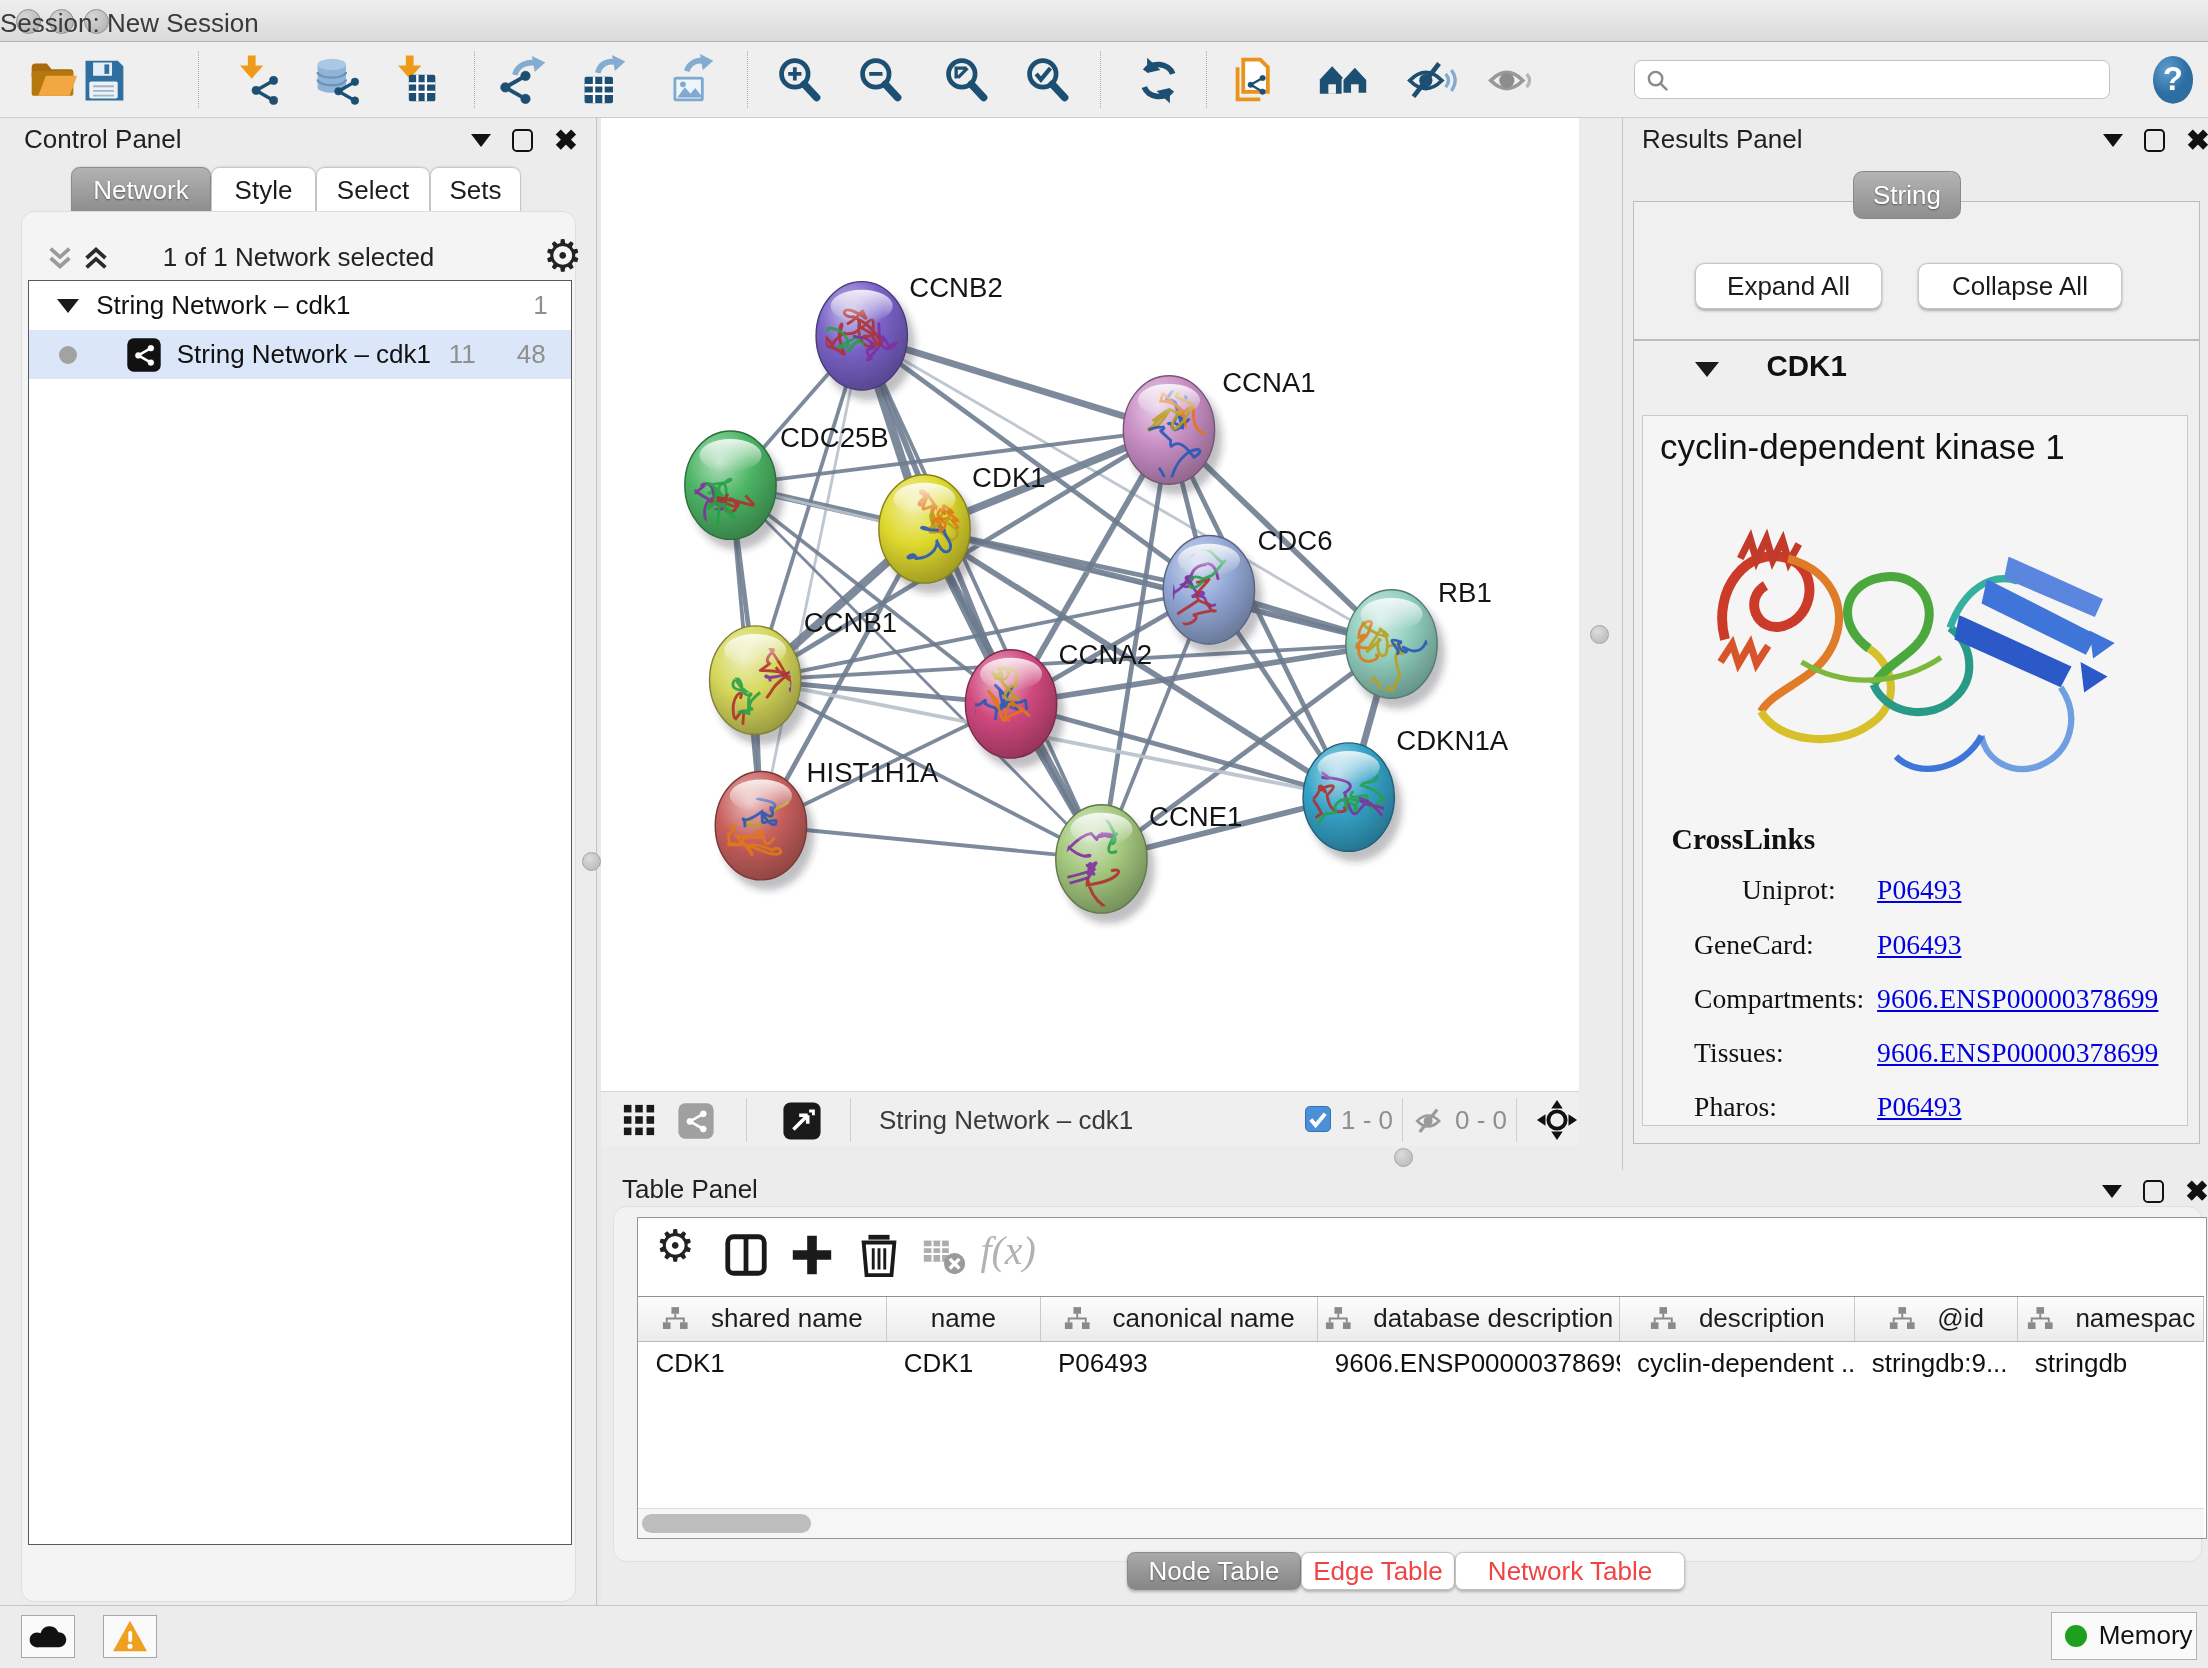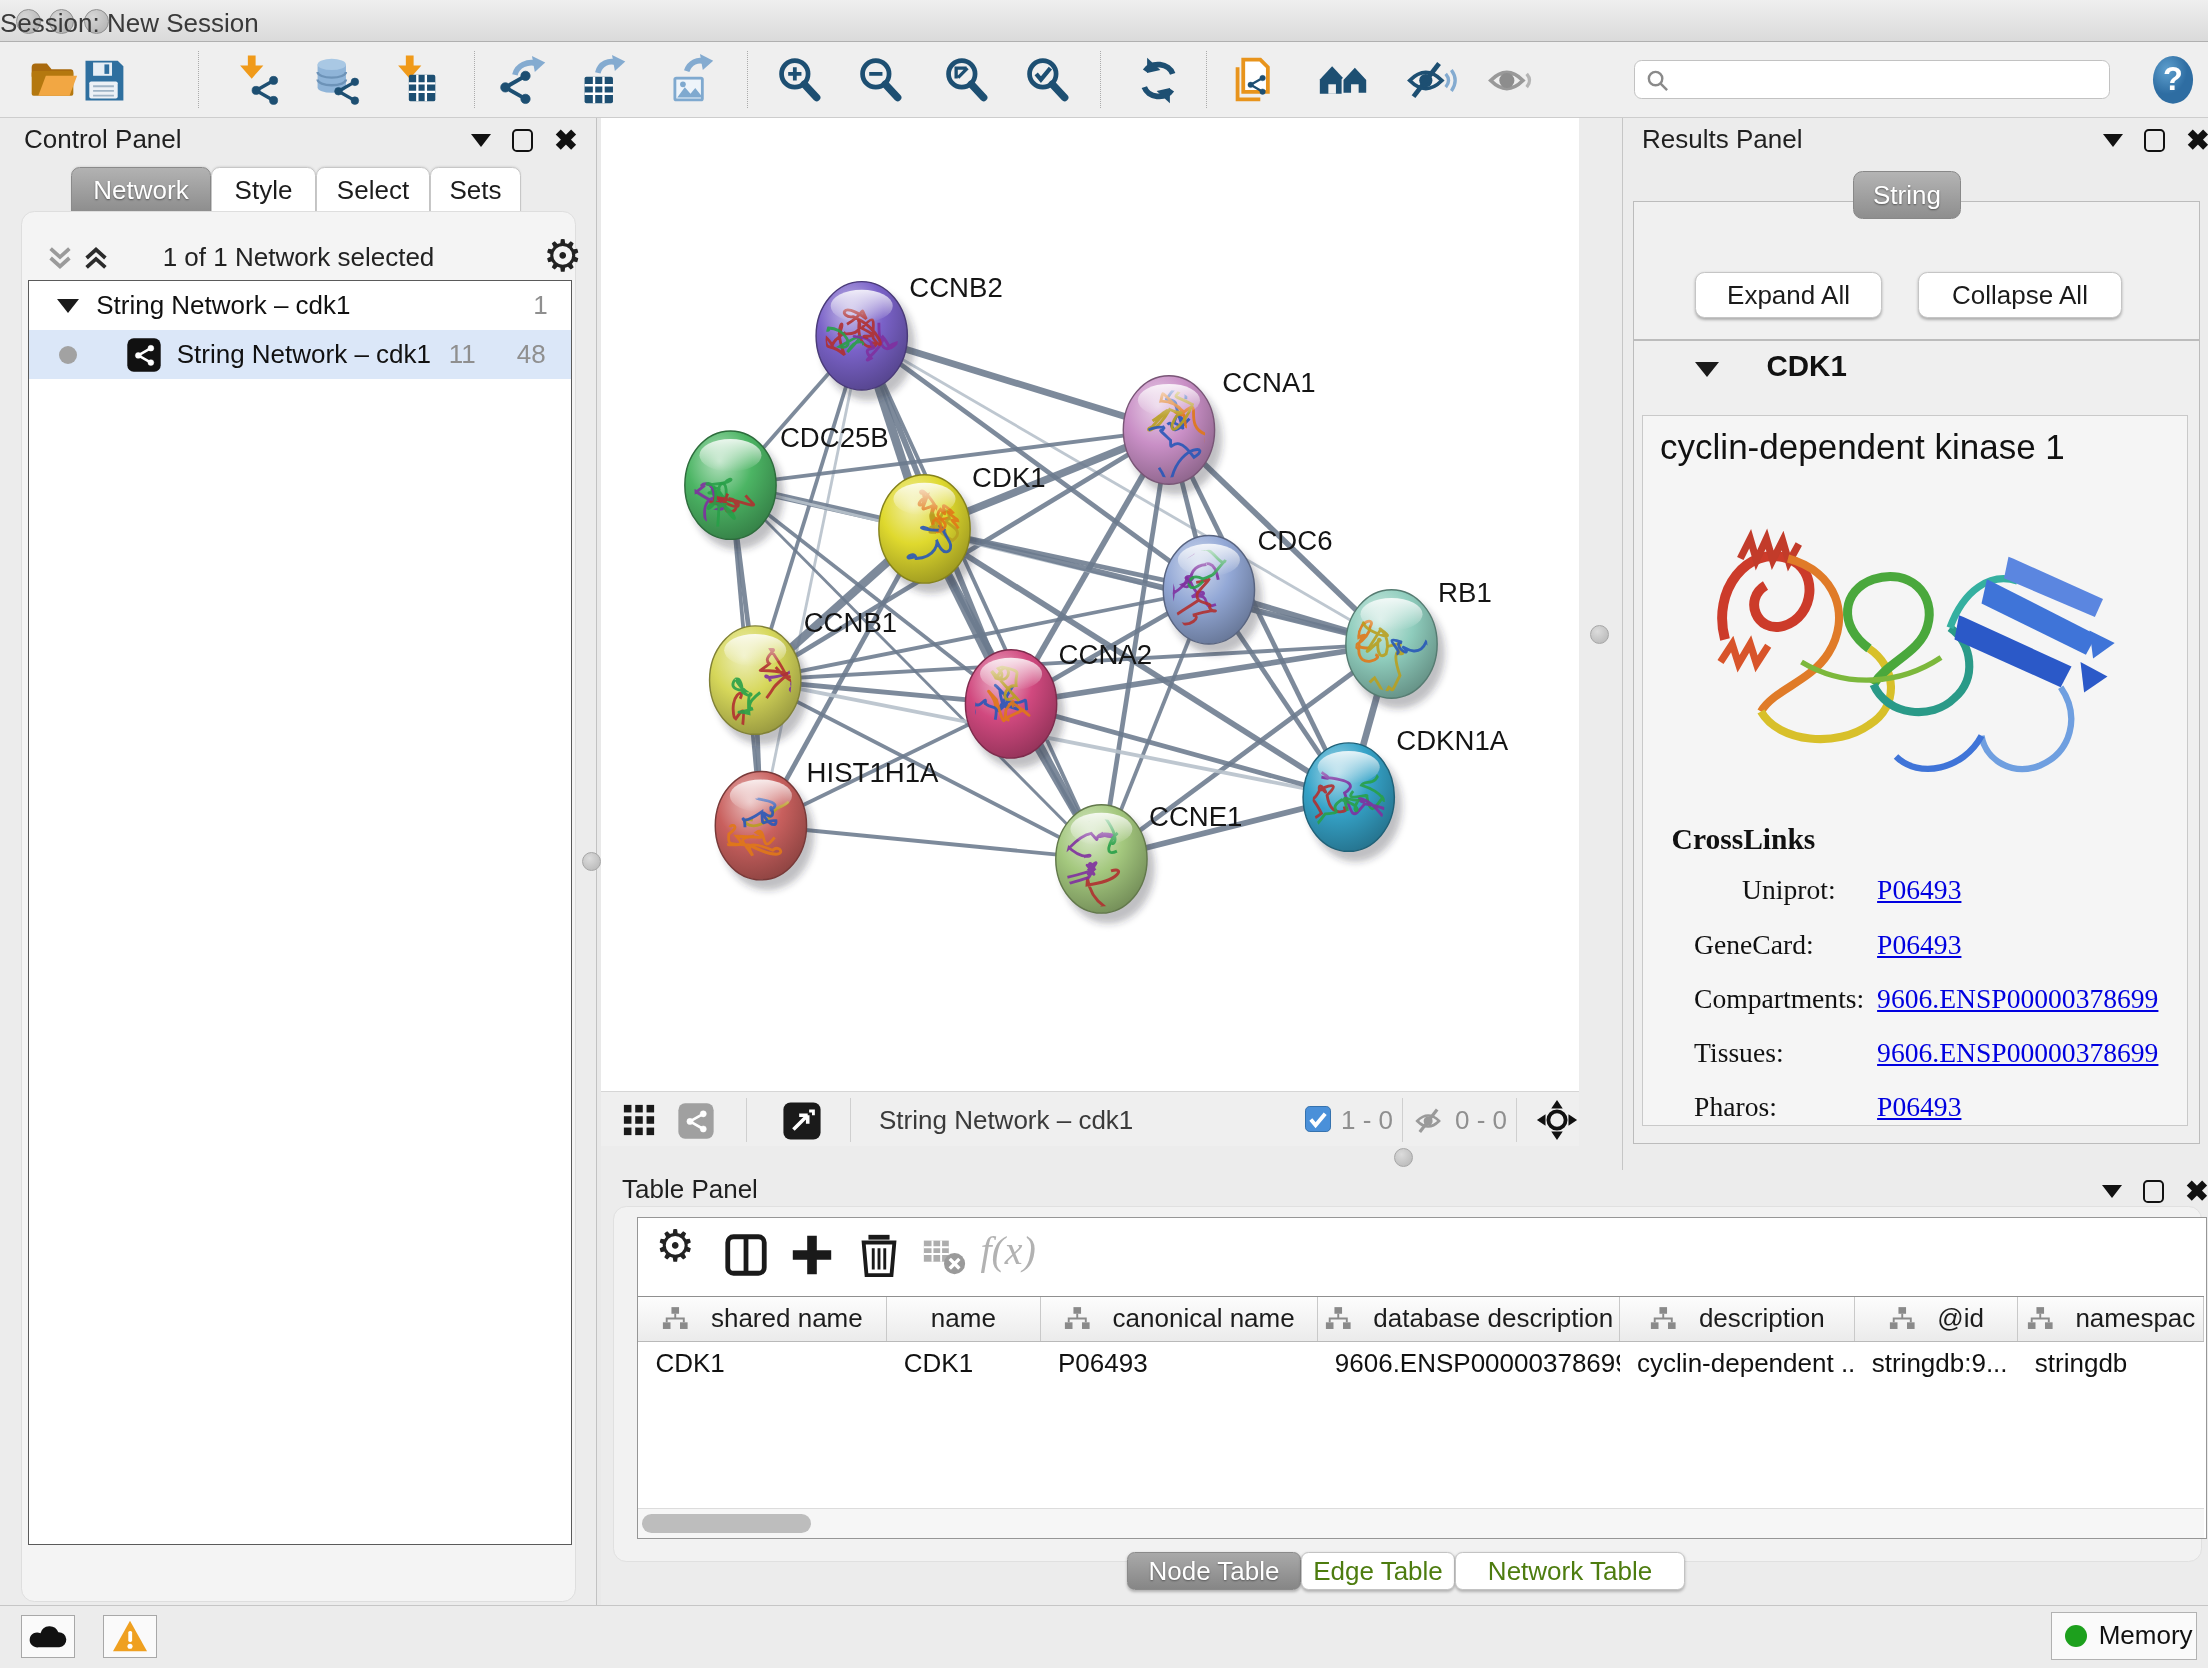--- a/index.html
+++ b/index.html
@@ -31,40 +31,40 @@
 
 #canvas{position:absolute;left:601px;top:118px;width:978px;height:973px;background:#fff}
 #canvasbar{position:absolute;left:601px;top:1091px;width:978px;height:55px;background:#efefef;border-top:1px solid #d6d6d6}
 .cbsep{position:absolute;top:5.7px;height:44px;border-left:1px solid #cfcfcf}
 #strip-r{position:absolute;left:1579px;top:118px;width:44px;height:1052px;background:#ececec;border-right:1.9px solid #c6c6c6}
 #strip-b{position:absolute;left:601px;top:1146px;width:978px;height:24px;background:#ececec}
 .handle-dot{position:absolute;width:19px;height:19px;border-radius:50%;background:radial-gradient(circle at 38% 32%,#dcdcdc,#b4b4b4);border:1px solid #a6a6a6}
 
 #rp{position:absolute;left:1623px;top:118px;width:586px;height:1052px;background:#ececec}
 #rp-boxA{position:absolute;left:9.5px;top:83px;width:567px;height:139px;background:#f0f0f0;border:1.9px solid #bcbcbc}
-.rbtn{position:absolute;top:154px;height:46px;background:#fff;border:1px solid #c5c5c5;border-radius:9.5px;font-size:26px;color:#1b1b1b;display:flex;align-items:center;justify-content:center;box-shadow:0 1.9px 2.9px rgba(0,0,0,.28)}
+.rbtn{position:absolute;top:145px;height:46px;background:#fff;border:1px solid #c5c5c5;border-radius:9.5px;font-size:26px;color:#1b1b1b;display:flex;align-items:center;justify-content:center;box-shadow:0 1.9px 2.9px rgba(0,0,0,.28)}
 #rp-tab{position:absolute;left:230px;top:53px;width:108px;height:48px;border-radius:9.5px;background:linear-gradient(#b4b4b4,#8e8e8e);border:1px solid #888;color:#fff;font-size:26px;display:flex;align-items:center;justify-content:center;text-shadow:0 1px 1.9px rgba(0,0,0,.45)}
 #rp-boxB{position:absolute;left:9.5px;top:222px;width:567px;height:804px;background:#efefef;border:1.9px solid #bcbcbc}
 #rp-inner{position:absolute;left:8.6px;top:74px;width:546px;height:711px;background:#f5f5f5;border:1px solid #c9c9c9}
 .serif{font-family:"Liberation Serif",serif}
 .xl-row{position:absolute;font-size:27.6px;color:#111}
 .xl-link{color:#0000e0;text-decoration:underline}
 
 #tp{position:absolute;left:601px;top:1170px;width:1607px;height:436px;background:#ececec}
 #tp-round{position:absolute;left:12.4px;top:36px;width:1589px;height:356px;background:#f2f2f2;border-radius:13.3px;border:1px solid #e0e0e0}
 #tp-box{position:absolute;left:23px;top:9.5px;width:1570px;height:322px;background:#fff;border:1.9px solid #969696}
 .tpi{position:absolute;top:13.3px;width:48px;height:48px}
 #tp-header{position:absolute;left:0px;top:78px;width:1566px;height:46px;background:linear-gradient(#fdfdfd,#ebebeb);border-top:1.9px solid #8f8f8f;border-bottom:1px solid #b9b9b9;display:flex}
 .th{position:relative;height:100%;display:flex;align-items:center;justify-content:center;gap:21px;font-size:26px;color:#1c1c1c;border-right:1px solid #c9c9c9}
 #tp-row{position:absolute;left:0px;top:126px;width:1566px;height:40px;display:flex}
 .td{height:100%;display:flex;align-items:center;padding-left:17px;font-size:26px;color:#111;white-space:nowrap;overflow:hidden}
 #tp-scroll{position:absolute;left:0;bottom:0;width:1566px;height:29.5px;border-top:1px solid #dcdcdc;background:#f6f6f6}
 #tp-thumb{position:absolute;left:3.8px;top:4.8px;width:169px;height:19px;border-radius:9.5px;background:#bdbdbd}
 .btabs{position:absolute;top:382px;display:flex}
-.btab{height:38px;border:1px solid #c3c3c3;border-radius:7.6px;background:#fff;color:#4d7c0f;font-size:26px;display:flex;align-items:center;justify-content:center;box-shadow:0 1.9px 2.9px rgba(0,0,0,.25)}
+.btab{height:38px;border:1px solid #c3c3c3;border-radius:7.6px;background:#fff;color:#ef4444;font-size:26px;display:flex;align-items:center;justify-content:center;box-shadow:0 1.9px 2.9px rgba(0,0,0,.25)}
 .btab.sel{background:linear-gradient(#a9a9a9,#868686);color:#fff;text-shadow:0 1px 1.9px rgba(0,0,0,.4);border-color:#8a8a8a}
 
 #statusbar{position:absolute;left:0;top:1605px;width:2208px;height:63px;background:#ececec;border-top:1.9px solid #c6c6c6}
 .sbtn{position:absolute;top:8.6px;width:54px;height:43px;background:#fafafa;border:1.9px solid #a8a8a8;display:flex;align-items:center;justify-content:center}
 #memorybtn{position:absolute;left:2051px;top:5.7px;width:146px;height:48px;background:#fafafa;border:1.9px solid #b2b2b2;display:flex;align-items:center;gap:11.4px;padding-left:13.3px;font-size:26px;color:#111}
 .gear{font-size:44px;line-height:42px;color:#222}
 </style>
 </head>
 <body>
 

